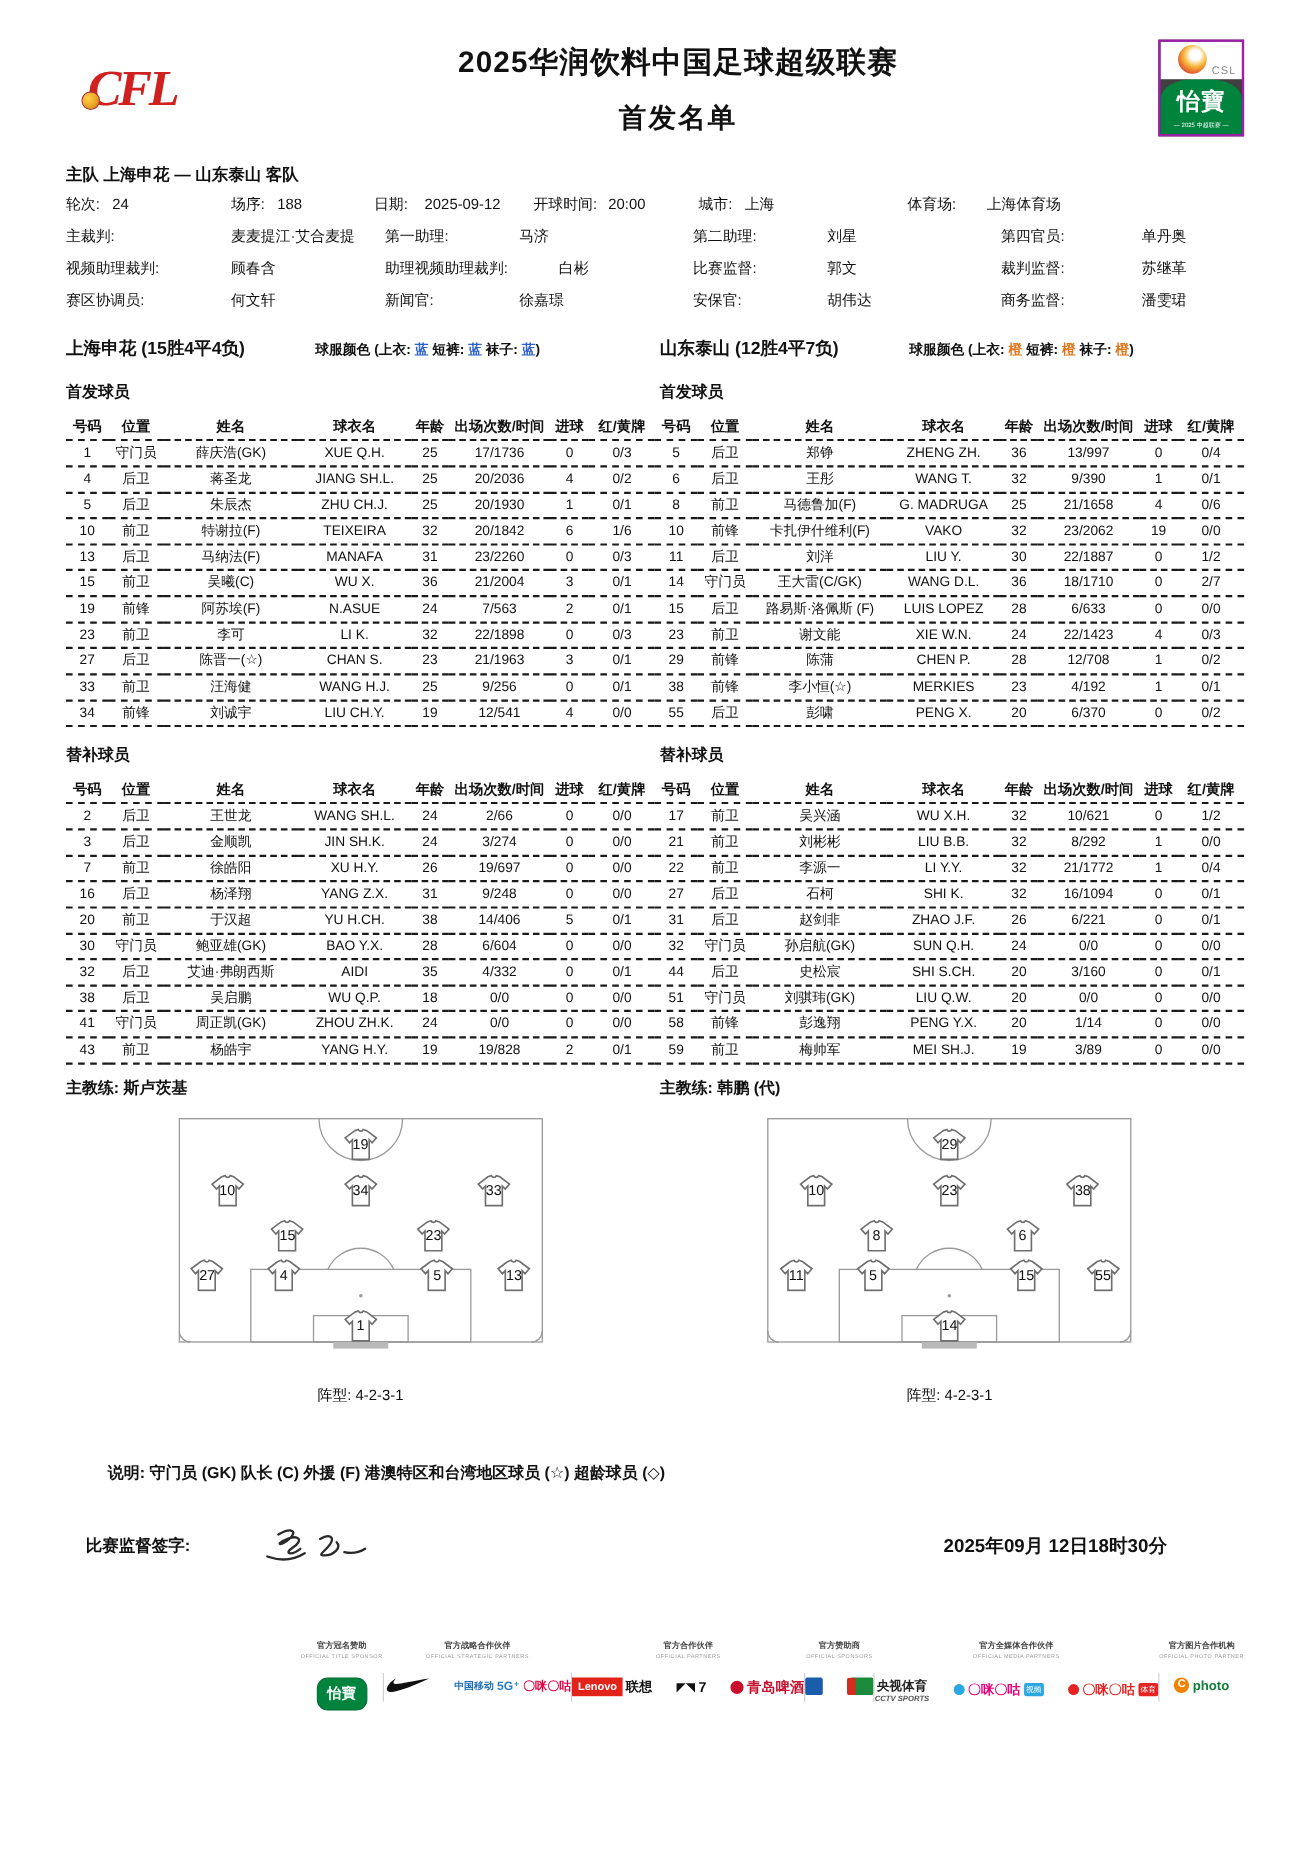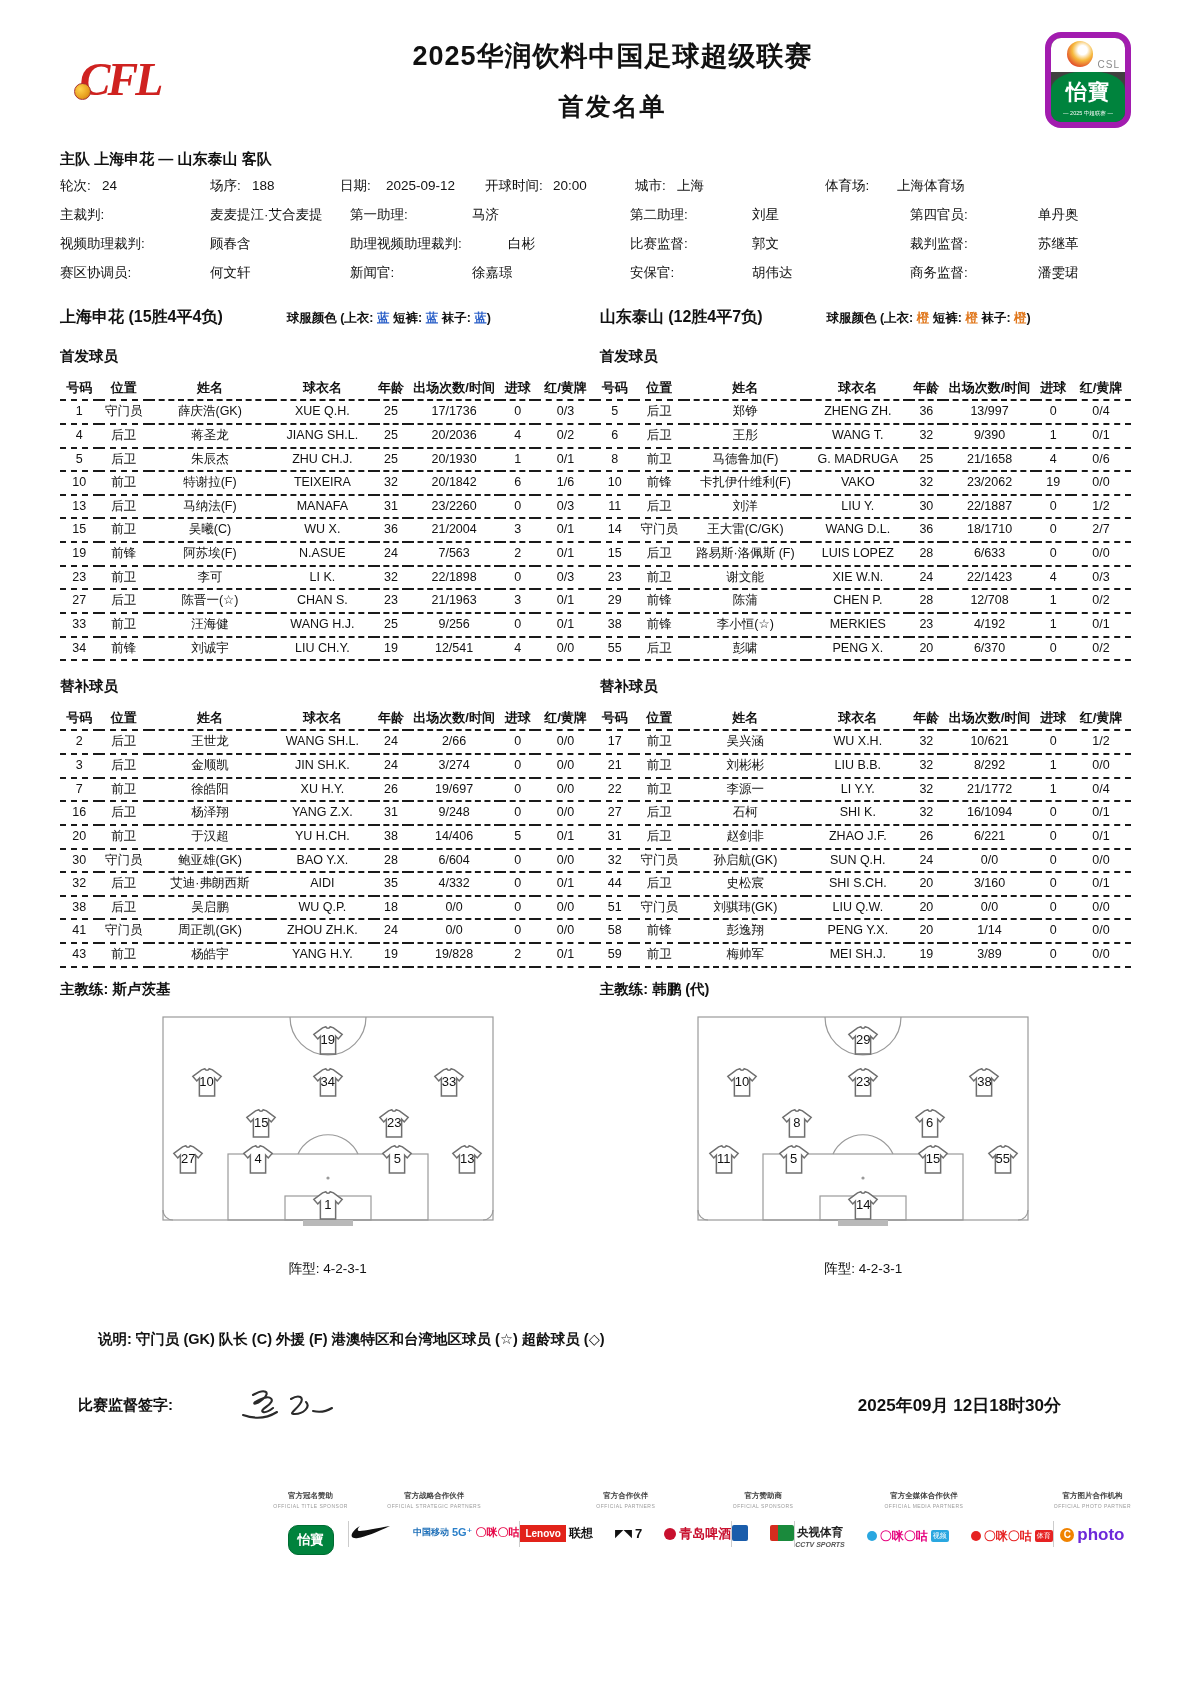--- a/index.html
+++ b/index.html
@@ -9,21 +9,21 @@
   .hdr-center{flex:1;text-align:center;}
   .title{font-size:27px;font-weight:bold;letter-spacing:1px;}
   .subtitle{font-size:25px;font-weight:bold;margin-top:16px;letter-spacing:2px;}
   
   .cfl{width:120px;position:relative;text-align:center;}
   .cfl-text{font-family:"Liberation Serif","DejaVu Serif",serif;font-style:italic;font-weight:bold;
     font-size:46px;color:#cf2220;letter-spacing:-3px;line-height:1;}
   .cfl-ball{position:absolute;left:14px;top:26px;width:15px;height:15px;border-radius:50%;
     background:radial-gradient(circle at 35% 35%,#ffd34d,#e8a020 60%,#b96a10);border:1px solid #a33;}
   
-  .csl{width:74px;border:6px solid #a21caf;border-radius:16px;overflow:hidden;background:#404040;}
+  .csl{width:74px;border:2px solid #a21caf;border-radius:0;overflow:hidden;background:#404040;}
   .csl-top{height:34px;position:relative;background:#fff;}
   .csl-ball{position:absolute;left:16px;top:3px;width:26px;height:26px;border-radius:50%;
     background:radial-gradient(circle at 60% 35%,#fff 20%,#f6b93d 45%,#e2512b 75%,#c23a1c);}
   .csl-top span{position:absolute;right:5px;bottom:2px;font-size:10px;color:#8a8a8a;letter-spacing:1px;}
   .csl-bottom{background:#00833d;color:#fff;text-align:center;padding:6px 2px 5px 2px;border-top-left-radius:40% 18px;border-top-right-radius:40% 18px;}
   .csl-main{font-size:21px;font-weight:bold;letter-spacing:1px;}
   .csl-sub{font-size:5.5px;margin-top:4px;white-space:nowrap;}
   .match-line{font-size:15px;font-weight:bold;margin-top:14px;}
   
   .info{margin-top:8px;}
@@ -88,21 +88,21 @@
   .sq-blue{background:#1a5dab;}
   .sq-red{background:#1a8a3c;border-left:8px solid #d42c1e;}
   .lg-cctv{flex-direction:column;gap:1px;}
   .lg-cctv .cn{font-size:11.5px;font-weight:bold;color:#222;}
   .lg-cctv .en{font-size:7px;color:#555;font-style:italic;font-weight:bold;}
   .lg-migu .dot{width:10px;height:10px;border-radius:50%;display:inline-block;}
   .lg-migu .cn{font-weight:bold;font-size:12px;}
   .lg-migu .tag{font-size:7px;color:#fff;padding:1px 2px;border-radius:2px;}
   .lg-ic .c{width:14px;height:14px;border-radius:50%;background:#f08300;color:#fff;
     display:inline-flex;align-items:center;justify-content:center;font-size:10px;font-weight:bold;}
-  .lg-ic .t{color:#6d28d9;font-size:17px;font-weight:bold;}
+  .lg-ic .t{color:#15803d;font-size:12px;font-weight:bold;}
   .nike-swoosh{display:inline-block;}
 </style>
 </head>
 <body>
 
 <div class="hdr">
   <div class="cfl">
     <div class="cfl-ball"></div>
     <div class="cfl-text">CFL</div>
   </div>

